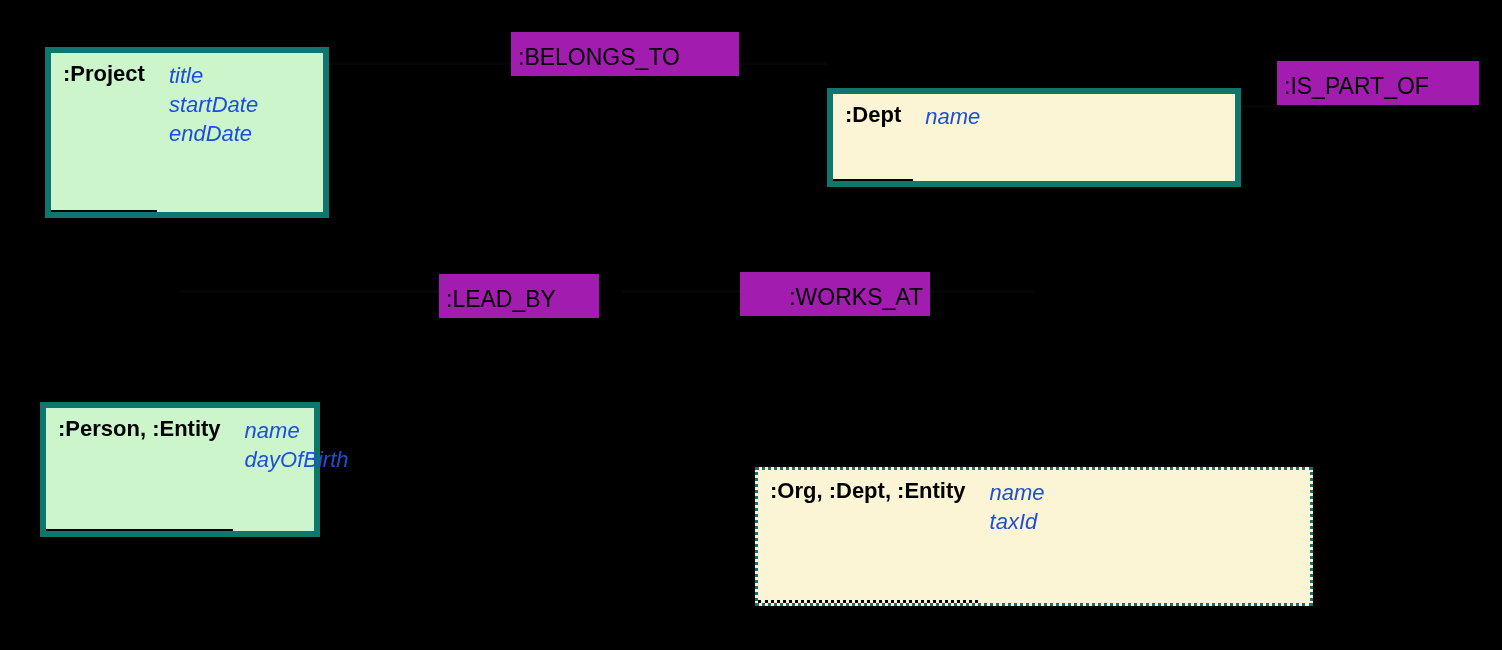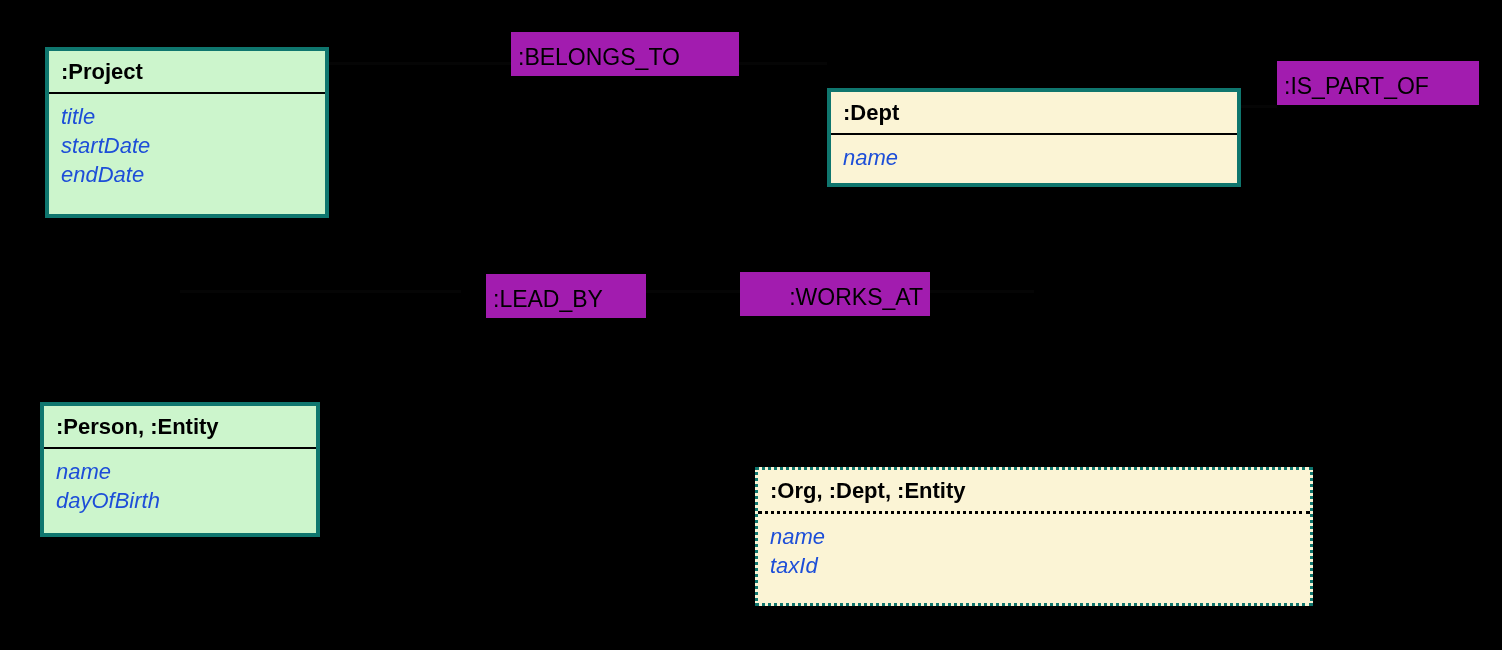--- a/index.html
+++ b/index.html
@@ -13,23 +13,23 @@
     height: 650px;
     background: #000000;
     overflow: hidden;
     font-family: "Liberation Sans", sans-serif;
   }
 
   
   .node {
     position: absolute;
     box-sizing: border-box;
-    border: 4px solid #0f766e;
+    border: 6px solid #0f766e;
     display: flex;
-    flex-direction: column;
+    flex-direction: row;
   }
   .node.solid  { border-style: solid; }
   .node.dotted { border-style: dotted; border-width: 3px; }
 
   .node-header {
     box-sizing: border-box;
     font-weight: bold;
     font-size: 22px;
     color: #000000;
     line-height: 1;
@@ -118,17 +118,17 @@
     <div class="node-body">
       <div class="prop">name</div>
       <div class="prop">taxId</div>
     </div>
   </div>
 
   <div class="edge-label" style="left:511px; top:32px; width:228px;">:BELONGS_TO</div>
 
   <div class="edge-label" style="left:1277px; top:61px; width:202px;">:IS_PART_OF</div>
 
-  <div class="edge-label" style="left:486px; top:274px; width:160px;">:LEAD_BY</div>
+  <div class="edge-label" style="left:439px; top:274px; width:160px;">:LEAD_BY</div>
 
   <div class="edge-label" style="left:740px; top:272px; width:190px;text-align:right;">:WORKS_AT</div>
 
 </div>
 
 </body></html>

